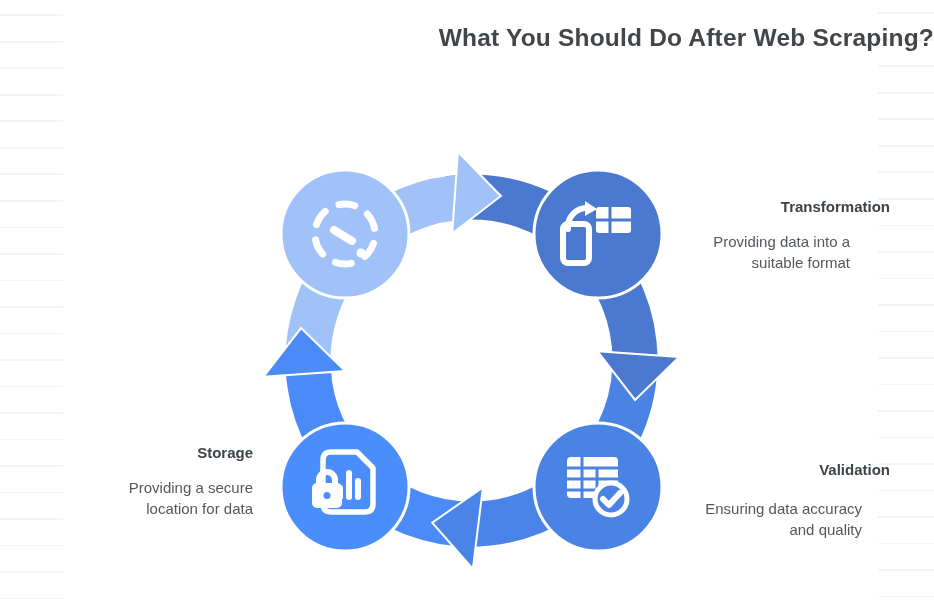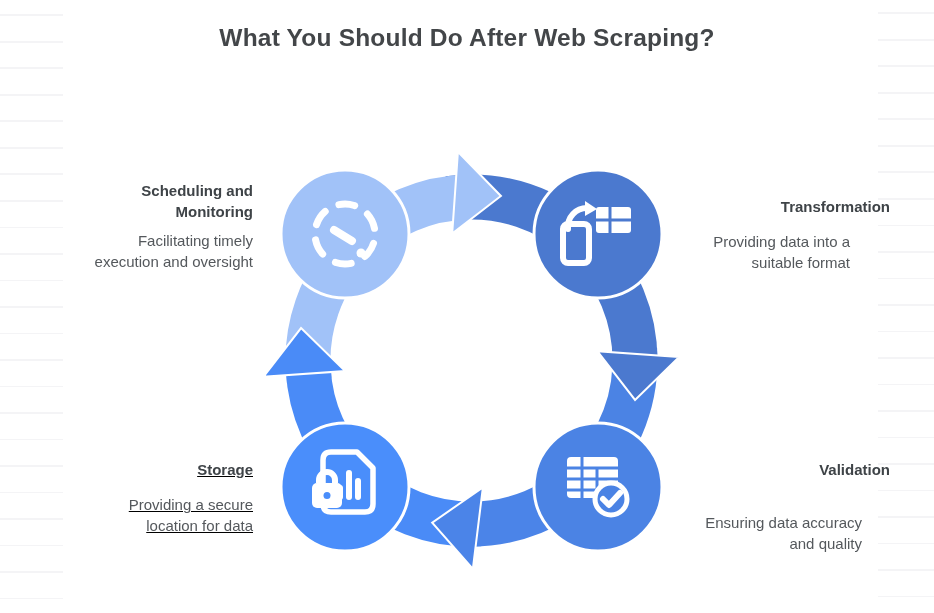--- a/index.html
+++ b/index.html
@@ -9,41 +9,41 @@
   }
   
   .ruled{
     position:absolute;top:0;height:613px;
     background:repeating-linear-gradient(to bottom,transparent 0 24.5px,#f4f4f6 24.5px 26.5px);
   }
   .ruled.left{left:0;width:63px;background-position:0 -10px;}
   .ruled.right{left:878px;width:56px;background-position:0 -12px;}
 
   .page-title{
-    position:absolute;top:24px;left:0;width:934px;text-align:center;
+    position:absolute;top:24px;left:0;width:934px;text-align:right;
     font-size:24.5px;font-weight:bold;color:#434649;letter-spacing:.2px;
   }
 
   .step-text{position:absolute;}
   .step-text .t{font-size:15px;font-weight:bold;color:#3e4347;line-height:21px;}
   .step-text .d{font-size:15px;color:#54585c;line-height:21px;}
   .right-block{text-align:right;}
   .left-block{text-align:right;}
 
   #sched-text{top:180px;right:681px;width:210px;}
   #sched-text .t{width:150px;margin-left:auto;}
   #sched-text .d{width:178px;margin-left:auto;margin-top:8px;}
 
   #trans-text{top:196px;left:690px;width:200px;}
   #trans-text .d{width:160px;margin-top:14px;}
 
   #valid-text{top:459px;left:690px;width:200px;}
-  #valid-text .d{width:172px;margin-top:32px;}
+  #valid-text .d{width:172px;margin-top:18px;}
 
-  #stor-text{top:459px;right:681px;width:200px;text-decoration:underline;}
+  #stor-text{top:442px;right:681px;width:200px;}
   #stor-text .t{margin-left:auto;}
   #stor-text .d{width:148px;margin-left:auto;margin-top:14px;}
 
   svg{position:absolute;left:0;top:0;}
 </style>
 </head>
 <body>
 
 <div id="stage">
 
@@ -106,24 +106,20 @@
       <path d="M -14 -35 L 12 -35 L 28 -19 L 28 17 Q 28 25 20 25 L -14 25 Q -22 25 -22 17 L -22 -27 Q -22 -35 -14 -35 Z" fill="none" stroke="#ffffff" stroke-width="5.5" stroke-linejoin="round"></path>
       <line x1="-5" y1="10" x2="-5" y2="1" stroke="#ffffff" stroke-width="6" stroke-linecap="round"></line>
       <line x1="4" y1="10" x2="4" y2="-14" stroke="#ffffff" stroke-width="6" stroke-linecap="round"></line>
       <line x1="13" y1="10" x2="13" y2="-6" stroke="#ffffff" stroke-width="6" stroke-linecap="round"></line>
       <path d="M -26 -4 v -3 a 8 8 0 0 1 16 0 v 3" fill="none" stroke="#ffffff" stroke-width="6"></path>
       <rect x="-33" y="-4" width="30" height="25" rx="5" fill="#ffffff"></rect>
       <circle cx="-18" cy="8.5" r="3.5" fill="#4a8efb"></circle>
     </g>
   </svg>
 
-  <div class="step-text right-block" id="sched-text">
-    <div class="t">Scheduling and Monitoring</div>
-    <div class="d">Facilitating timely execution and oversight</div>
-  </div>
 
   <div class="step-text left-block" id="trans-text">
     <div class="t">Transformation</div>
     <div class="d">Providing data into a suitable format</div>
   </div>
 
   <div class="step-text left-block" id="valid-text">
     <div class="t">Validation</div>
     <div class="d">Ensuring data accuracy and quality</div>
   </div>

